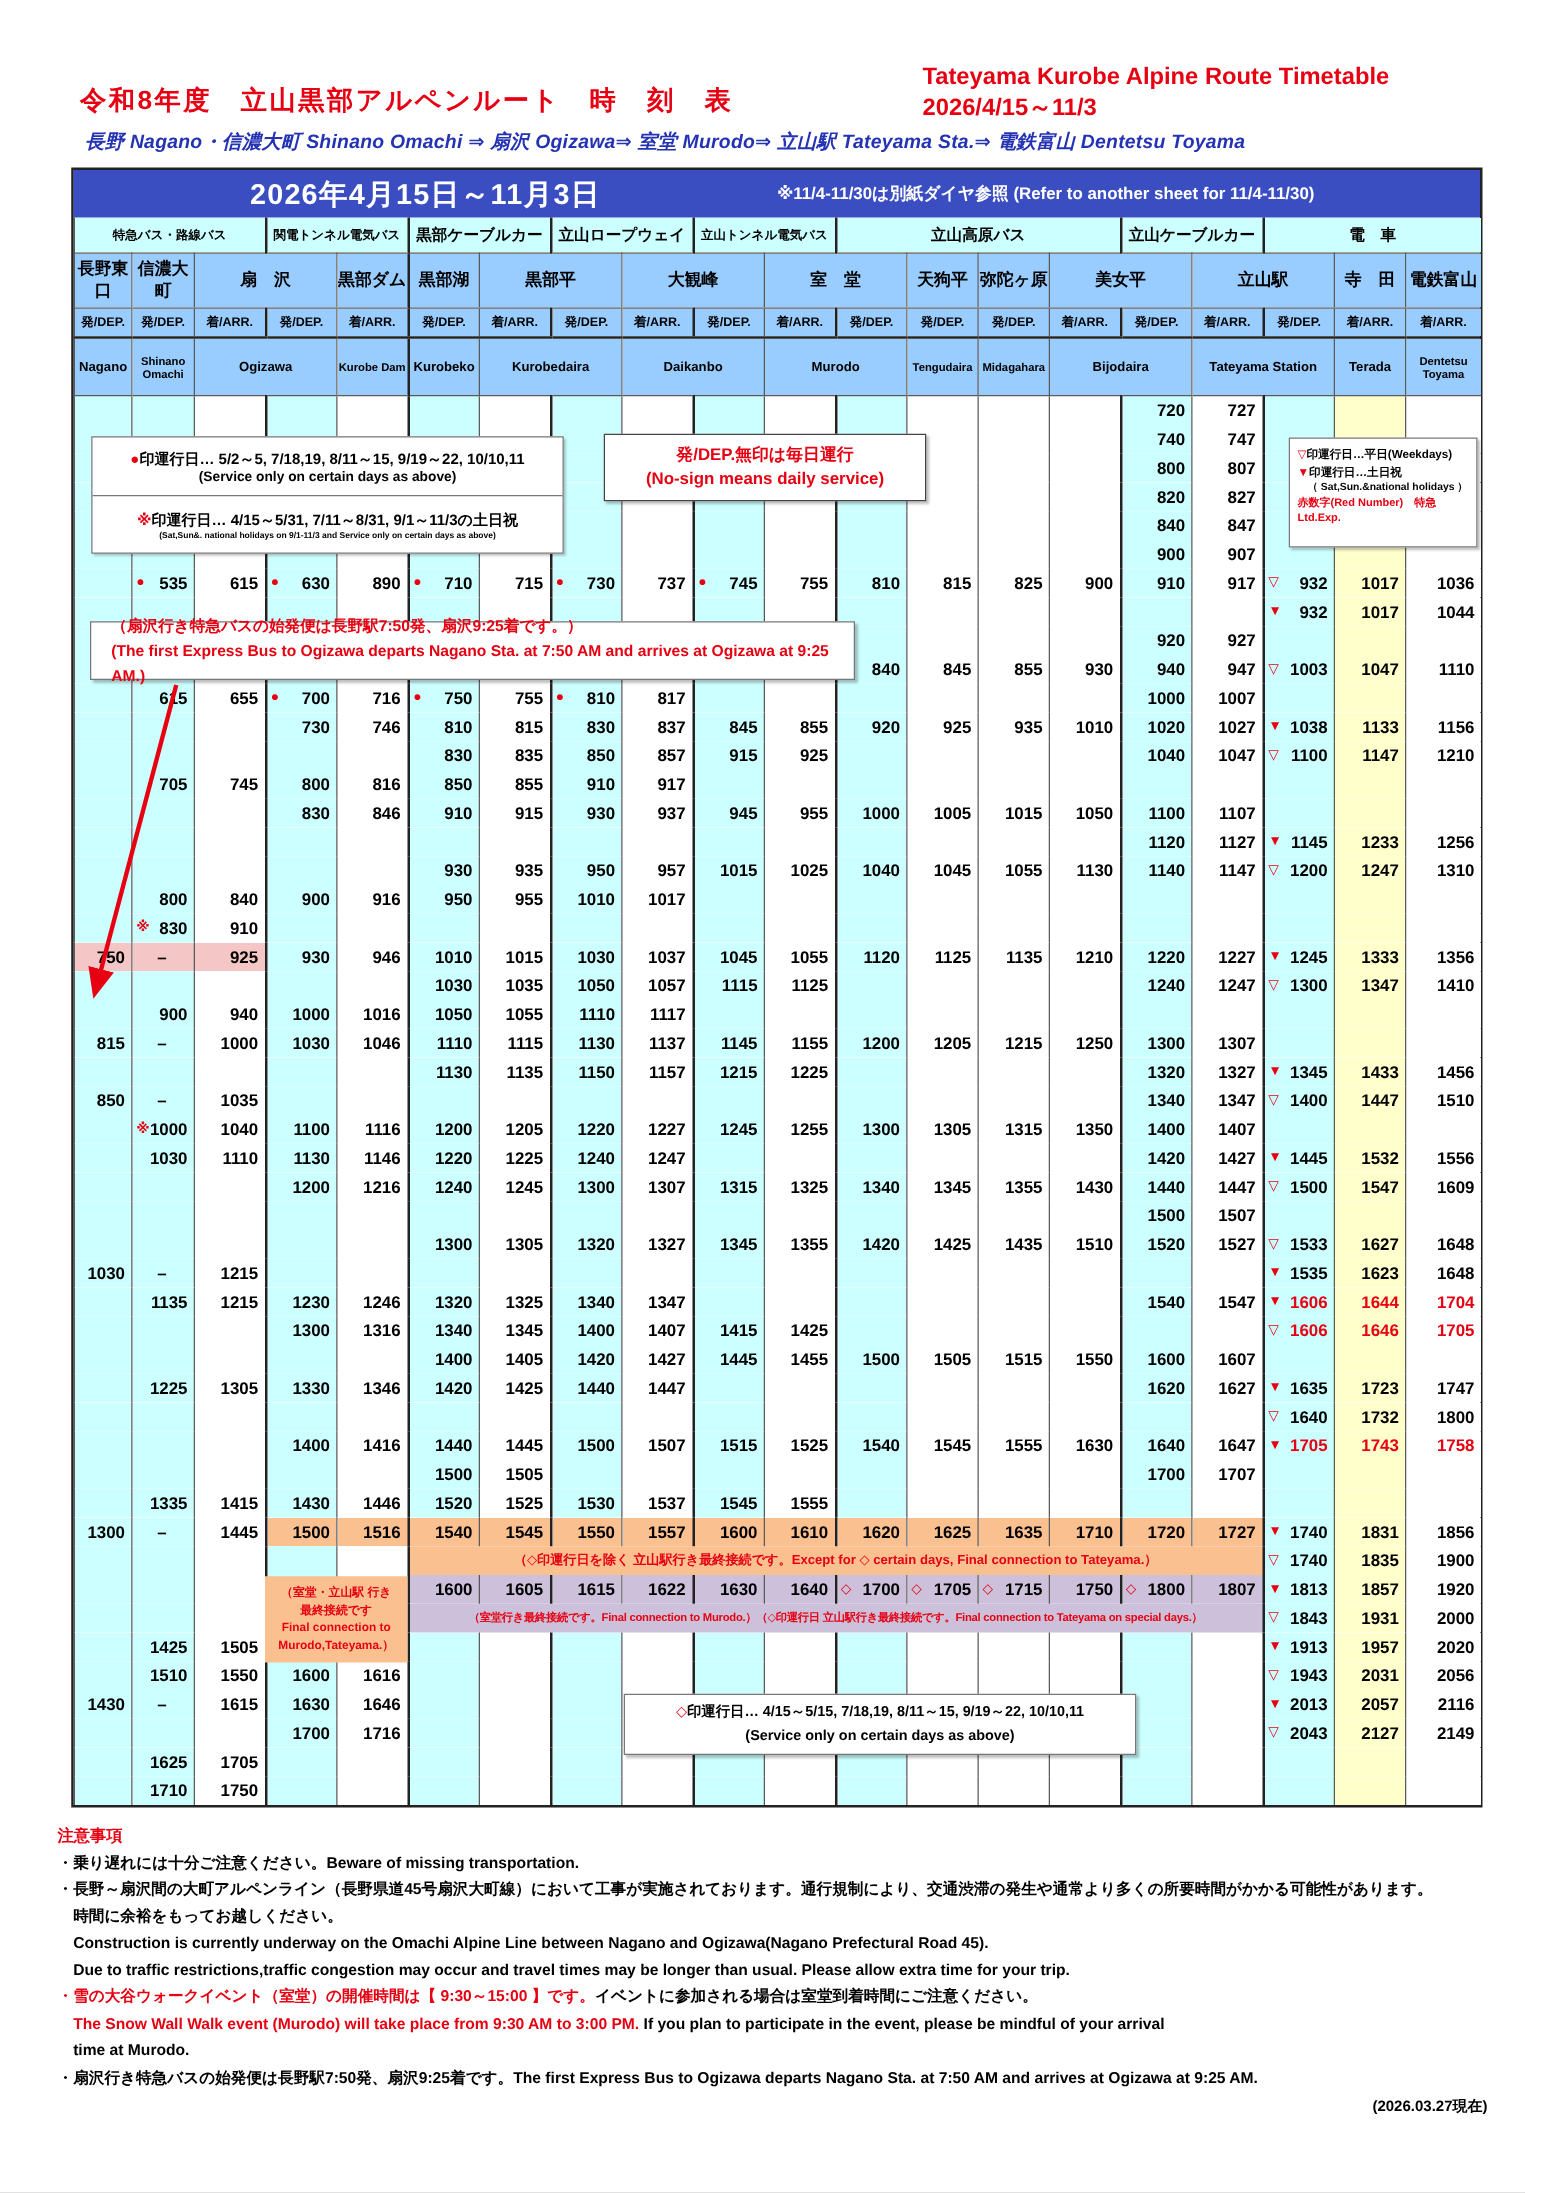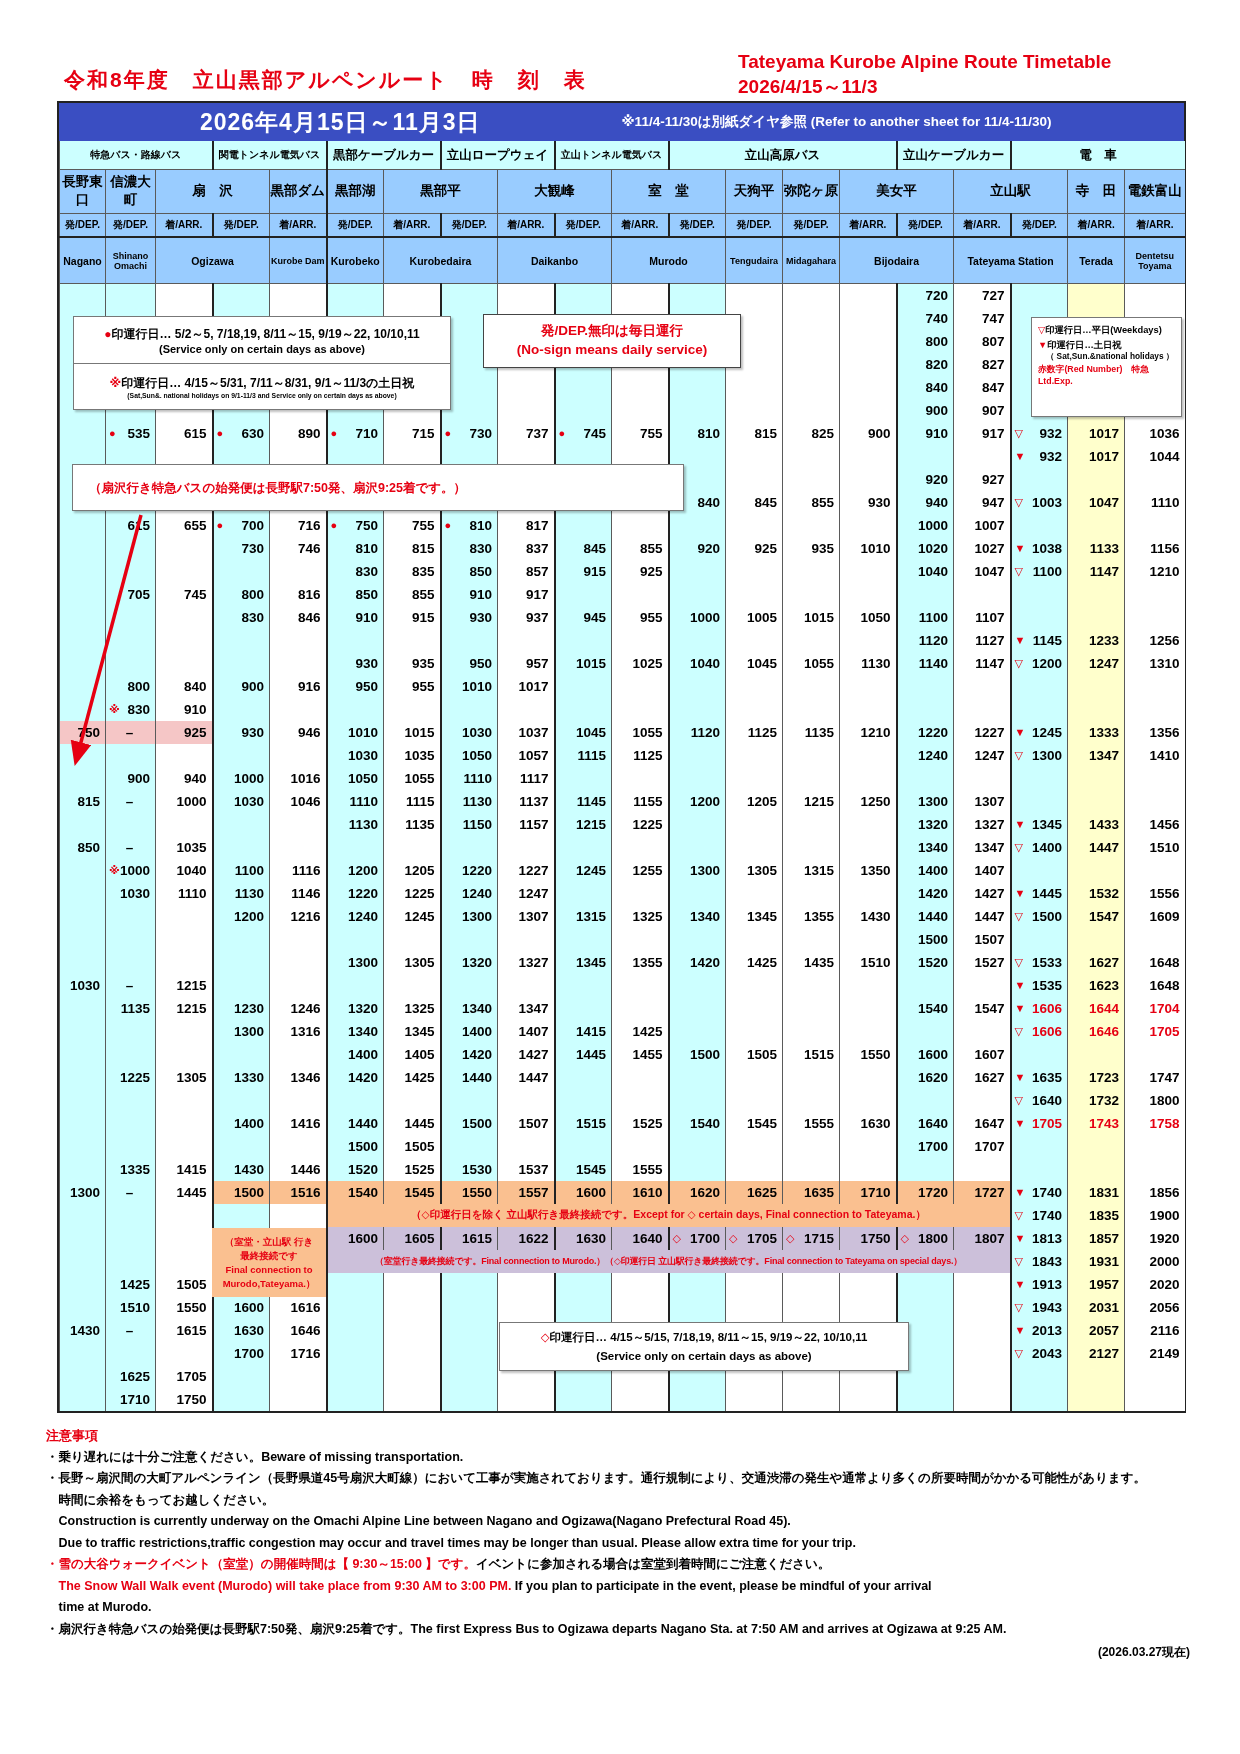--- a/index.html
+++ b/index.html
@@ -89,20 +89,21 @@
 <body>
 
 <div class="page">
   <div class="titlebar">
     <div class="title-jp">令和8年度　立山黒部アルペンルート　時　刻　表</div>
     <div class="title-en">
       <div>Tateyama Kurobe Alpine Route Timetable</div>
       <div>2026/4/15～11/3</div>
     </div>
   </div>
+  <div class="route-line">長野 Nagano・信濃大町 Shinano Omachi ⇒ 扇沢 Ogizawa⇒ 室堂 Murodo⇒ 立山駅 Tateyama Sta.⇒ 電鉄富山 Dentetsu Toyama</div>
 
   <div class="sheet">
     <div class="banner">
       <span class="period">2026年4月15日～11月3日</span>
       <span class="b-note">※11/4-11/30は別紙ダイヤ参照 (Refer to another sheet for 11/4-11/30)</span>
     </div>
     <table id="tt">
         <colgroup>
           <col style="width: 46px;">
           <col style="width: 50px;">
@@ -4101,28 +4102,29 @@
           </div>
           <div class="oa-sec">
             <div class="l1"><span class="rd">※</span>印運行日…  4/15～5/31, 7/11～8/31, 9/1～11/3の土日祝</div>
             <div class="l3">(Sat,Sun&amp;. national holidays on 9/1-11/3 and Service only on certain days as above)</div>
           </div>
         </div>
         <div class="obox" id="boxB" style="left: 424px; top: 211px; width: 258px; height: 54px;">
           <div>発/DEP.無印は毎日運行</div>
           <div>(No-sign means daily service)</div>
         </div>
-        <div class="obox" id="boxC" style="left: 972px; top: 214px; width: 151px; height: 100px;">
+        <div class="obox" id="boxC" style="left: 972px; top: 214px; width: 151px; height: 88px;">
           <div class="lg-row"><span class="rd">▽</span><span>印運行日…平日(Weekdays)</span></div>
           <div class="lg-row"><span class="rd">▼</span><span>印運行日…土日祝</span></div>
           <div class="lg-paren">（ Sat,Sun.&amp;national holidays ）</div>
           <div class="lg-red">赤数字(Red Number)　特急Ltd.Exp.</div>
         </div>
         <div class="obox" id="boxD" style="left: 13px; top: 361px; width: 612px; height: 47px;">
           <div>（扇沢行き特急バスの始発便は長野駅7:50発、扇沢9:25着です。）</div>
+          <div>(The first Express Bus to Ogizawa departs Nagano Sta. at 7:50 AM and arrives at Ogizawa at 9:25 AM.)</div>
         </div>
         <div class="obox" id="boxF" style="left: 440px; top: 1219px; width: 410px; height: 49px;">
           <div><span class="rd">◇</span><span>印運行日…  4/15～5/15, 7/18,19, 8/11～15, 9/19～22, 10/10,11</span></div>
           <div>(Service only on certain days as above)</div>
         </div>
         <div id="blockFC" style="left: 153px; top: 1125px; width: 114px; height: 69px;">
           <div>（室堂・立山駅 行き</div>
           <div>最終接続です</div>
           <div>Final connection to</div>
           <div>Murodo,Tateyama.）</div>

